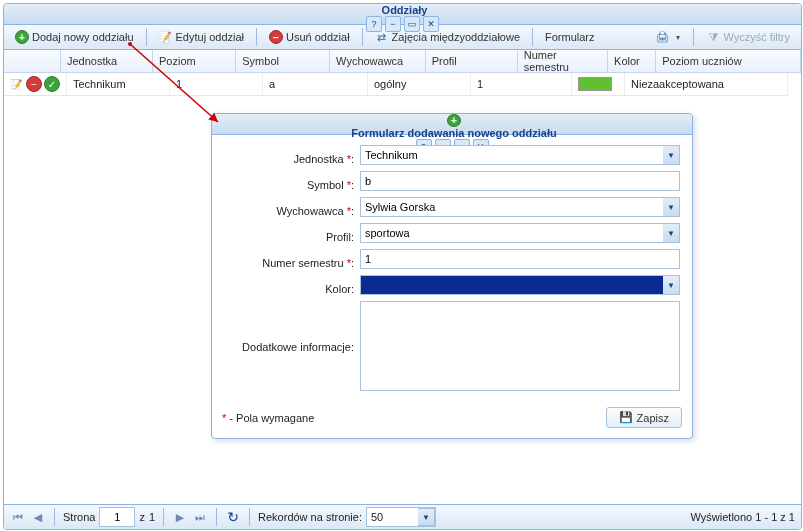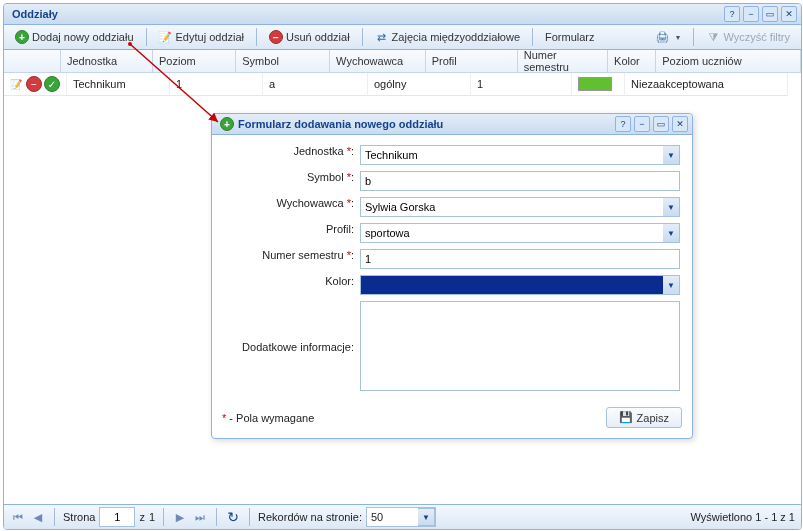--- a/index.html
+++ b/index.html
@@ -21,20 +21,21 @@
     background: #fff;
   }
   .title-bar {
     height: 20px;
     background: linear-gradient(#e4edf7, #c8dbf0);
     border-bottom: 1px solid #8db2e3;
     display: flex;
     align-items: center;
     padding: 0 4px;
     border-radius: 4px 4px 0 0;
+    flex-direction: column;
   }
   .title-text {
     font-weight: bold;
     color: #15428b;
     flex: 1;
     padding-left: 4px;
   }
   .title-tools {
     display: flex;
     gap: 3px;
@@ -147,21 +148,21 @@
     background: #fff;
     border-radius: 4px;
     box-shadow: 2px 2px 6px rgba(0,0,0,0.15);
   }
   .dialog .title-bar { border-radius: 4px 4px 0 0; }
   .dialog-body {
     padding: 10px 12px 2px 12px;
   }
   .form-row {
     display: flex;
-    align-items: flex-start;
+    align-items: flex-end;
     margin-bottom: 6px;
   }
   .form-label {
     width: 130px;
     text-align: right;
     margin-right: 6px;
     font-size: 11px;
   }
   .req { color: #c00; }
   .form-field {

